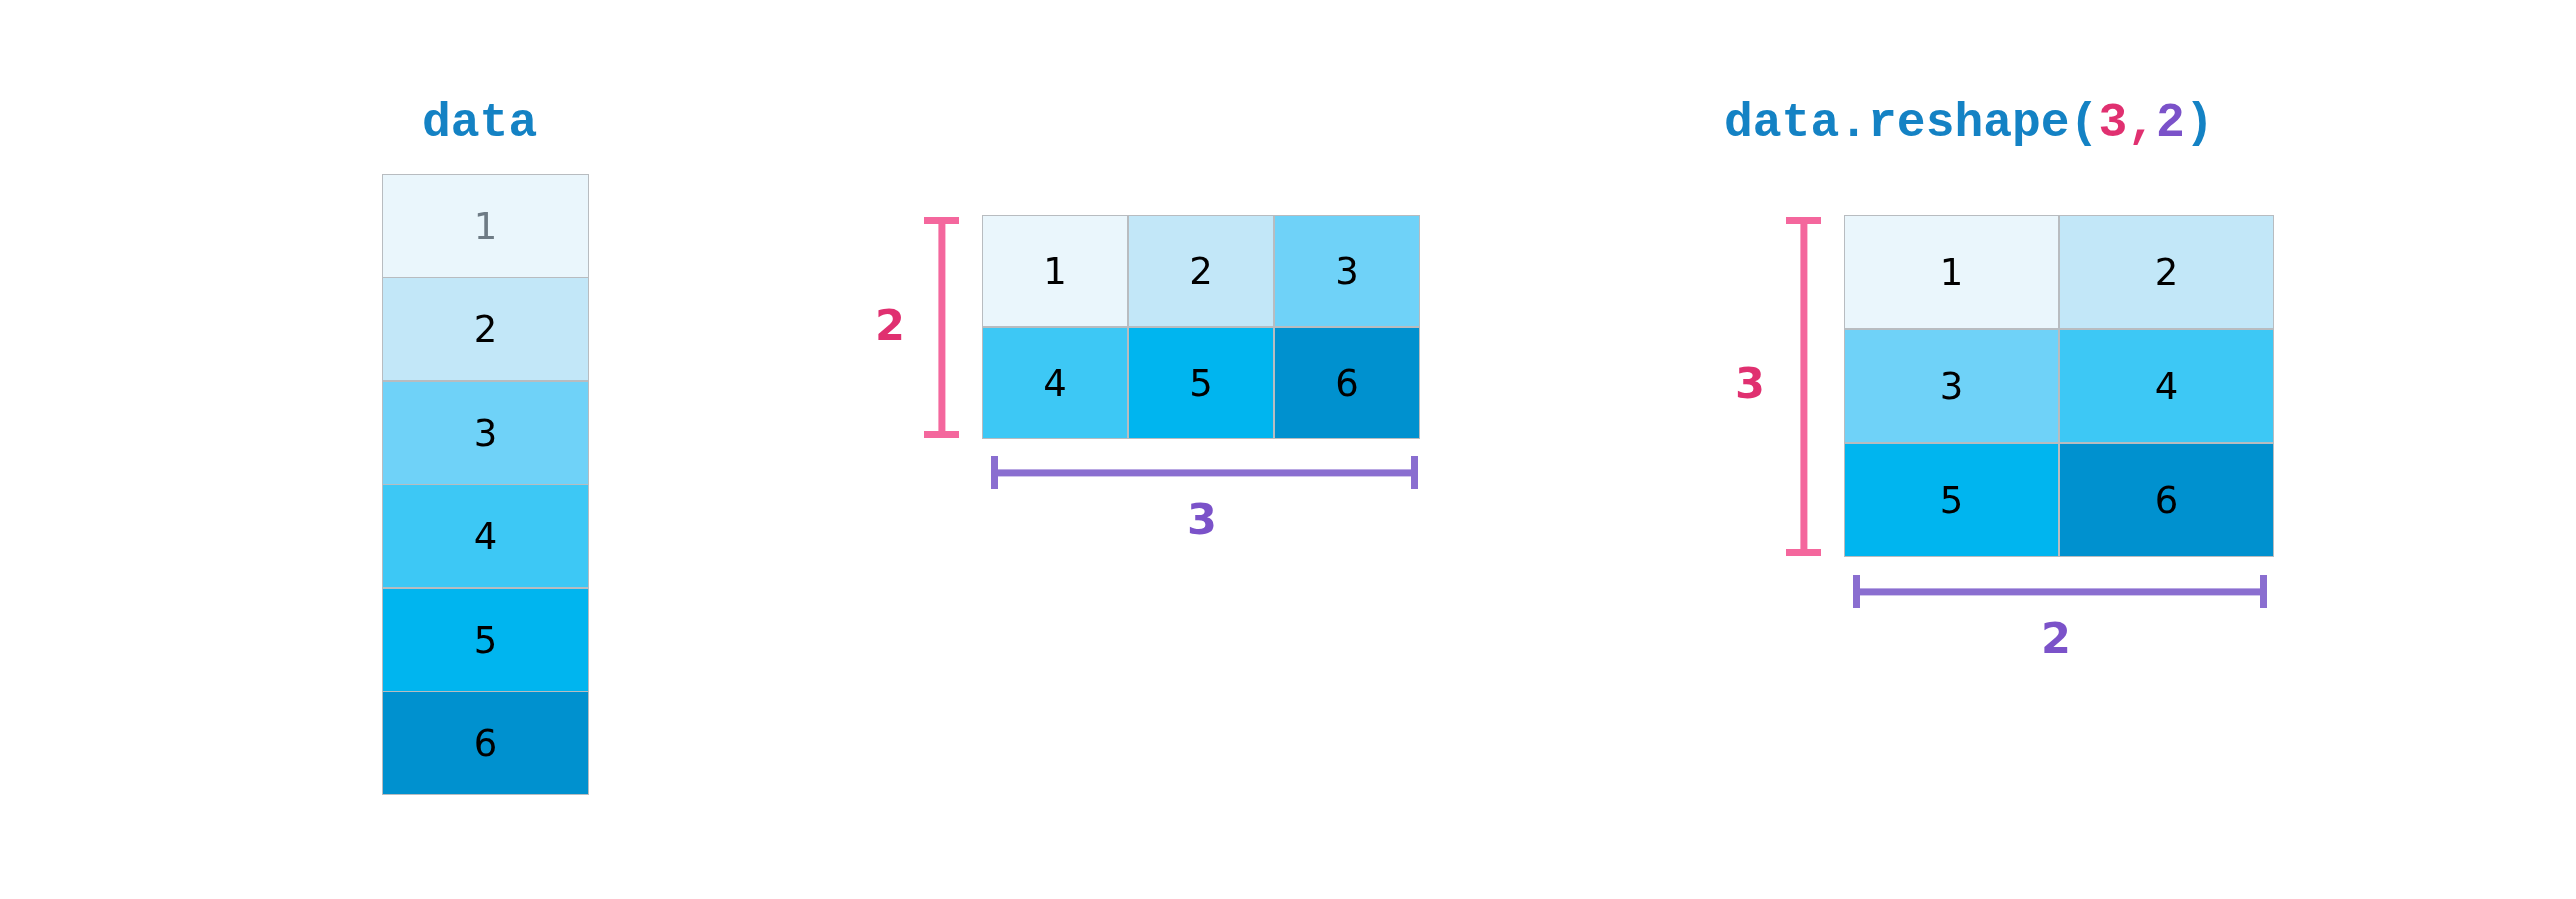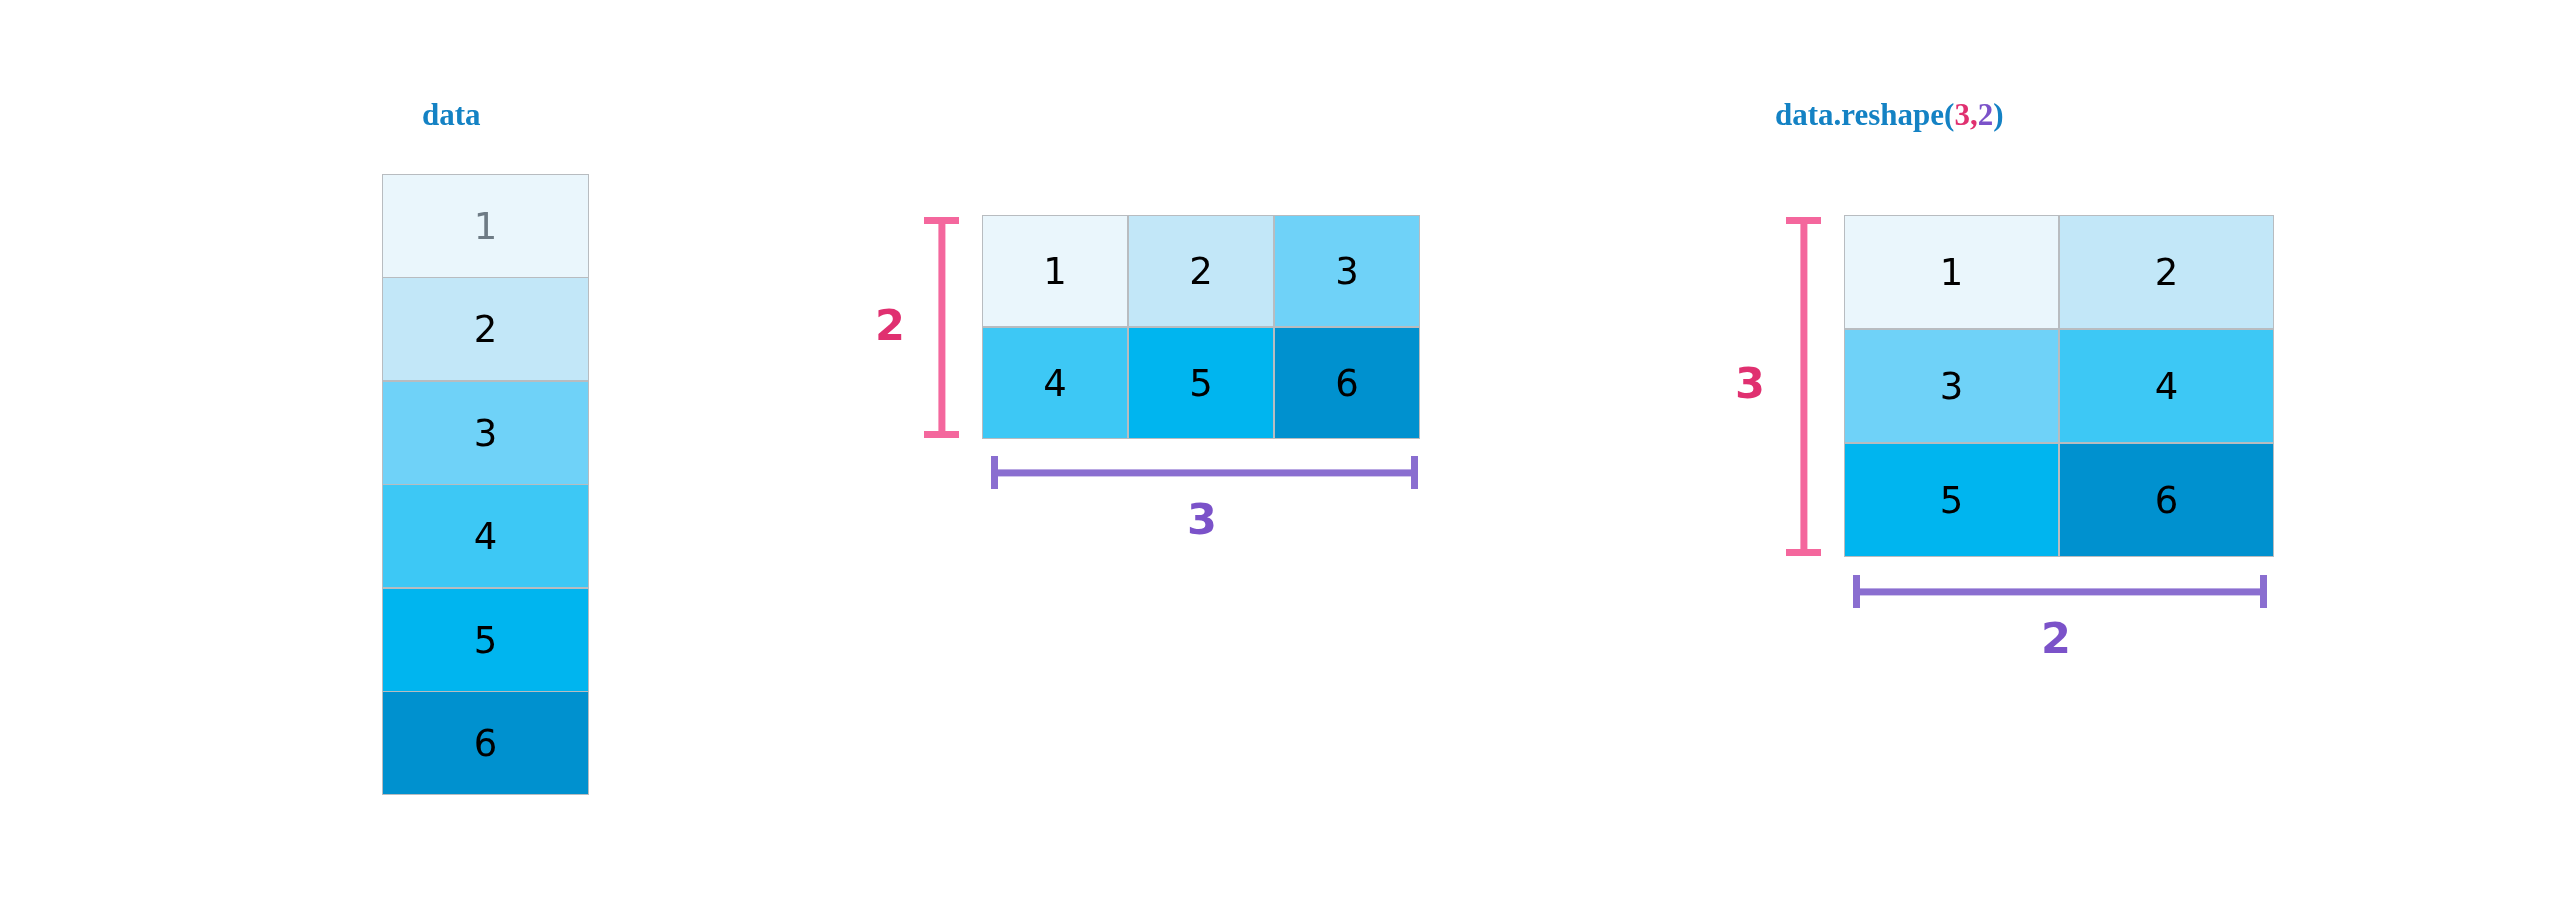--- a/index.html
+++ b/index.html
@@ -16,23 +16,23 @@
   }
 
   .stage {
     position: absolute;
     inset: 0;
   }
 
   
   .panel-title {
     position: absolute;
-    font-family: Liberation Serif, serif;
+    font-family: Liberation Mono, monospace;
     font-weight: bold;
-    font-size: 31px;
+    font-size: 48px;
     letter-spacing: 0px;
     color: #1482c4;
     white-space: nowrap;
     line-height: 1;
   }
   .panel-title .arg-pink { color: #e03070; }
   .panel-title .arg-purple { color: #7b52c9; }
 
   
   .cell {
@@ -164,21 +164,21 @@
   </div>
   <div class="dim-label pink" style="left:875px; top:304px;">2</div>
 
   <div class="hbracket" style="left:991px; top:456px; width:427px; height:33px;">
     <div class="cap left"></div>
     <div class="stem"></div>
     <div class="cap right"></div>
   </div>
   <div class="dim-label purple" style="left:1187px; top:498px;">3</div>
 
-  <div class="panel-title" style="left:1775px; top:99px;">
+  <div class="panel-title" style="left:1724px; top:99px;">
     <span>data.reshape(</span><span class="arg-pink">3</span><span class="arg-pink">,</span><span class="arg-purple">2</span><span>)</span>
   </div>
 
   <div>
     <div class="cell" style="left:1844px; top:215px; width:215px; height:114px; background:#eaf6fc;">
       <span>1</span>
     </div>
     <div class="cell" style="left:2059px; top:215px; width:215px; height:114px; background:#c2e7f8;">
       <span>2</span>
     </div>

